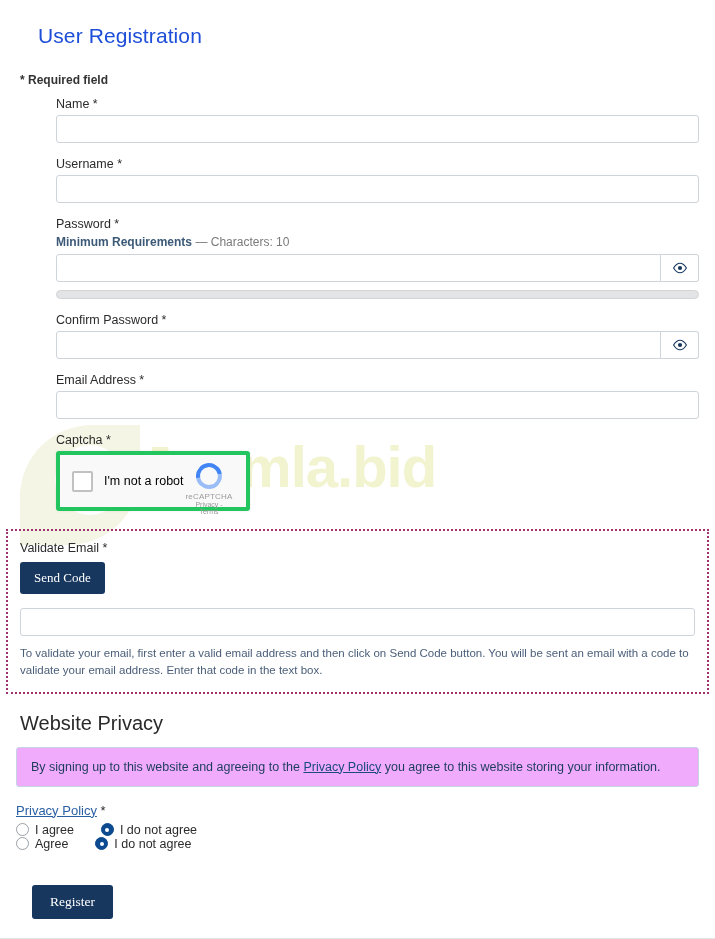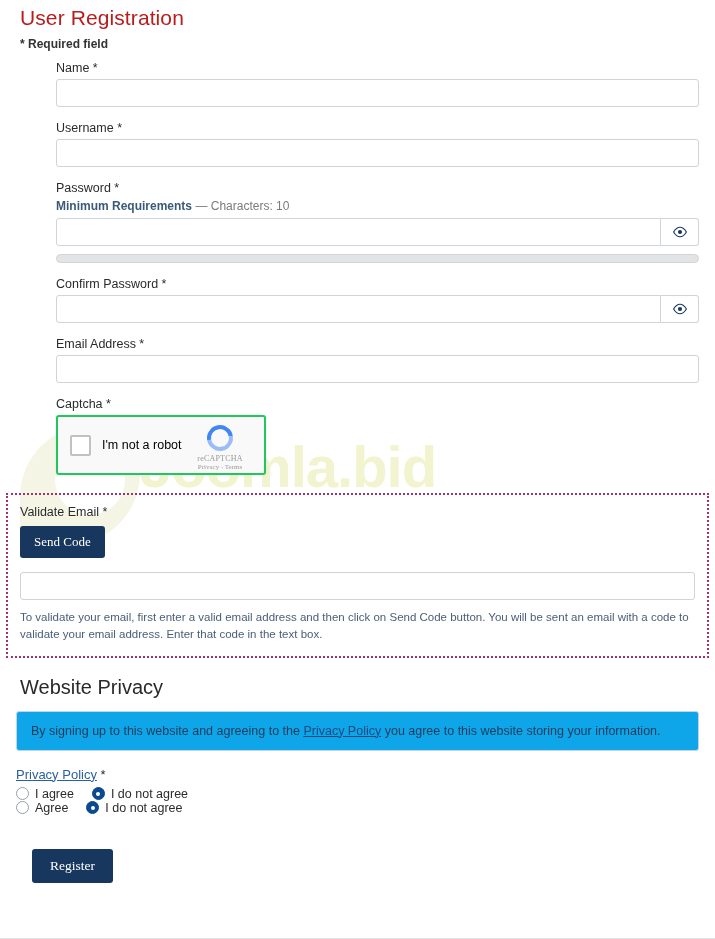--- a/index.html
+++ b/index.html
@@ -56,22 +56,22 @@
     background: #ffffff;
   }
   .content {
     position: relative;
     z-index: 1;
     padding: 0 16px;
   }
   h1.title {
     font-size: 21px;
     font-weight: normal;
-    color: #b91c1c;
-    margin: 0;
+    color: #1d4ed8;
+    margin: 18px;
     padding: 6px 0 4px 4px;
     letter-spacing: 0.1px;
   }
   .required-note {
     font-size: 12px;
     font-weight: bold;
     color: #333;
     padding: 3px 0 10px 4px;
   }
   .field { margin-bottom: 14px; margin-left: 40px; }
@@ -119,23 +119,23 @@
   .meter {
     width: 100%;
     height: 9px;
     margin-top: 8px;
     border-radius: 5px;
     background: #e3e4e6;
     border: 1px solid #d2d4d6;
   }
   
   .captcha-box {
-    width: 210px;
+    width: 194px;
     height: 60px;
-    border: 2px solid #22c55e;
+    border: 4px solid #22c55e;
     border-radius: 3px;
     background: #f9f9f9;
     display: flex;
     align-items: center;
     position: relative;
     box-shadow: 0 0 3px rgba(0,0,0,0.08);
   }
   .captcha-check {
     width: 21px;
     height: 21px;
@@ -144,25 +144,24 @@
     background: #fff;
     margin-left: 12px;
   }
   .captcha-label {
     font-size: 12.5px;
     color: #000;
     margin-left: 11px;
   }
   .captcha-logo {
     position: absolute;
-    right: 20px;
+    right: 13px;
     top: 6px;
     width: 48px;
     text-align: center;
-    font-family: Liberation Serif, serif;
   }
   .recaptcha-glyph {
     width: 30px;
     height: 30px;
     margin: 0 auto;
     position: relative;
   }
   .recaptcha-glyph .ring {
     position: absolute;
     left: 2px; top: 2px;
@@ -209,35 +208,35 @@
     margin-top: 9px;
   }
   
   h2.section {
     font-size: 20px;
     font-weight: normal;
     color: #2a2a2a;
     margin: 18px 0 12px 4px;
   }
   .notice {
-    background: #0ea5e9;
+    background: #f0abfc;
     border: 1px solid #c4d4e4;
     border-radius: 3px;
     font-size: 12.5px;
     color: #1c3c5c;
     padding: 12px 14px;
   }
   .notice a { color: #1a4a80; text-decoration: underline; }
   .radio-label {
     font-size: 13px;
     color: #2b2b2b;
     margin: 16px 0 5px 0;
   }
   .radio-label a { color: #2b5fa3; text-decoration: underline; }
-  .radio-row { display: flex; align-items: center; gap: 4px; }
+  .radio-row { display: flex; align-items: center; gap: 13px; }
   .radio-item {
     display: flex;
     align-items: center;
     margin-right: 14px;
     font-size: 12.5px;
     color: #2b2b2b;
   }
   .radio {
     width: 13px;
     height: 13px;

